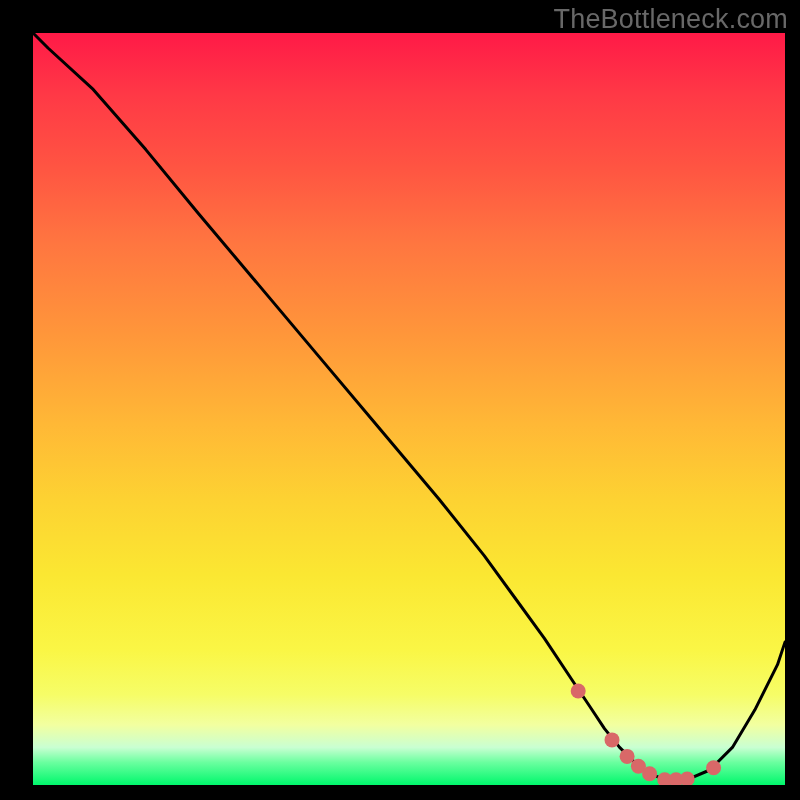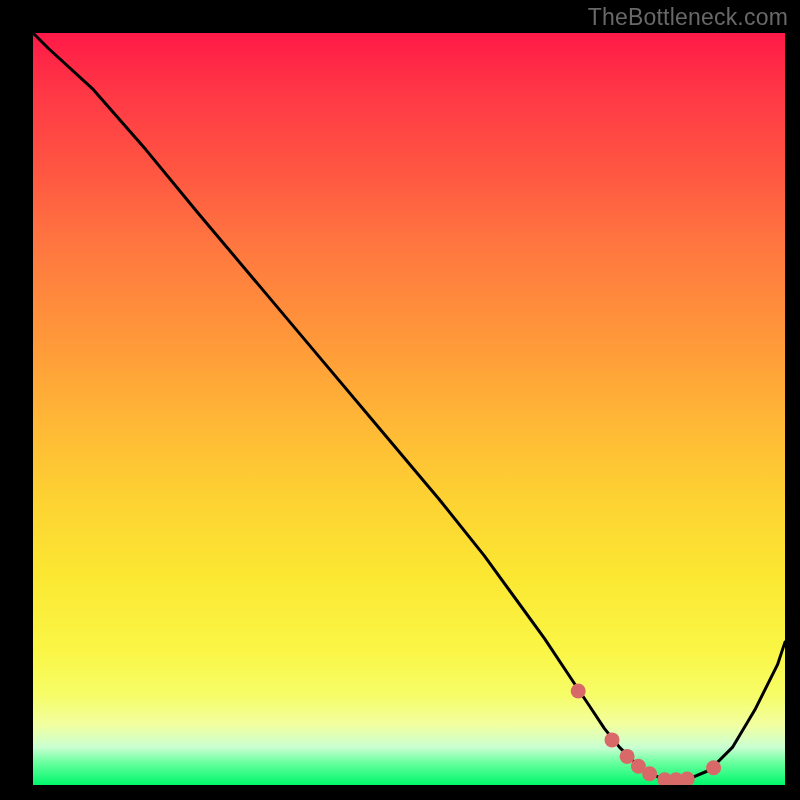--- a/index.html
+++ b/index.html
@@ -15,21 +15,21 @@
     width: 800px;
     height: 800px;
     background: #000;
     position: relative;
   }
   .watermark {
     position: absolute;
     top: 4px;
     right: 12px;
     color: #686868;
-    font-size: 23px;
+    font-size: 27px;
     font-weight: 500;
     z-index: 10;
     letter-spacing: 0.2px;
   }
   .plot {
     position: absolute;
     left: 33px;
     top: 33px;
     width: 752px;
     height: 752px;

